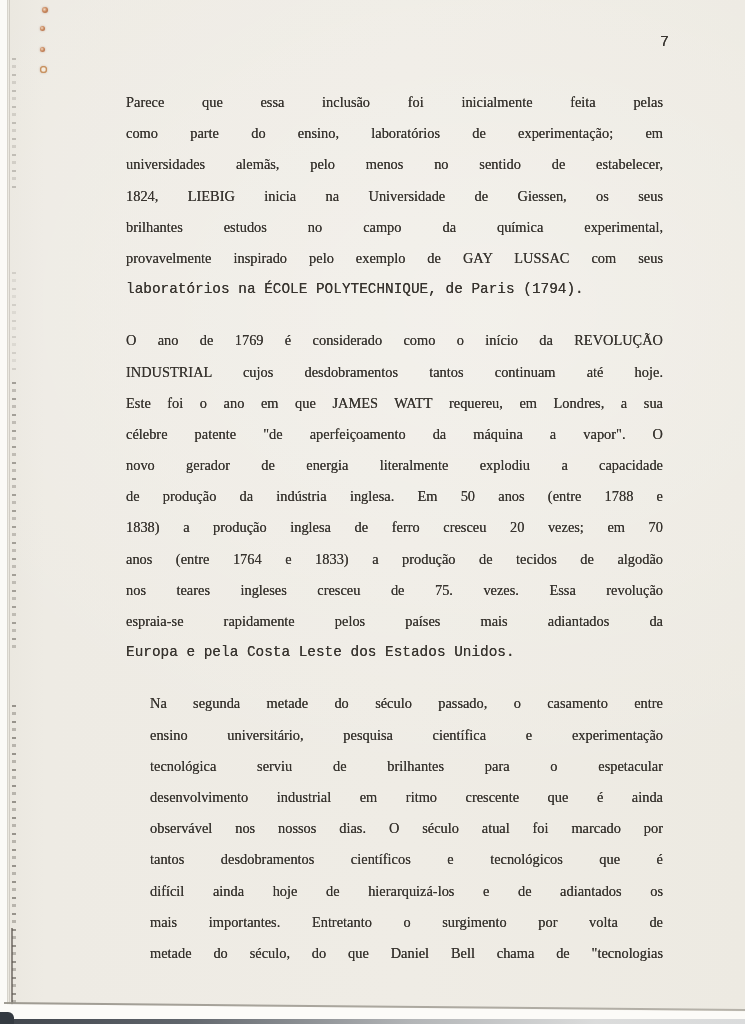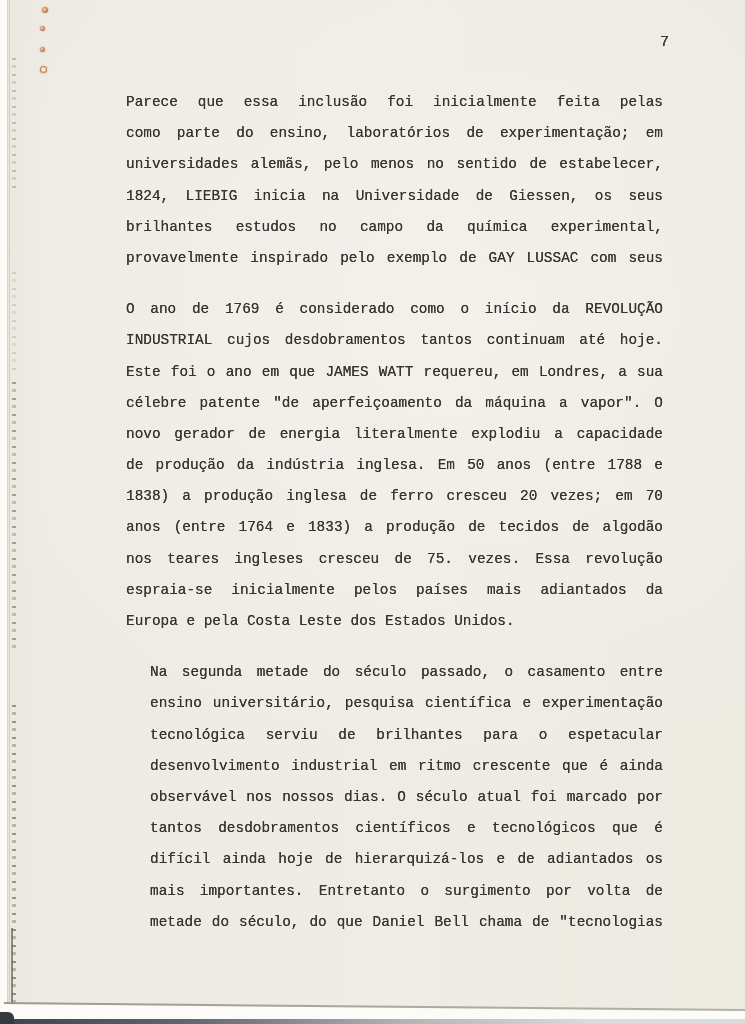--- a/index.html
+++ b/index.html
@@ -78,21 +78,21 @@
   }
   .paragraph { margin: 0 0 20px 0; }
   .paragraph:last-child { margin-bottom: 0; margin-left: 24px; }
   .tline {
     height: 31.2px;
     line-height: 31.2px;
     font-size: 14.4px;
     white-space: normal;
     text-shadow: 0 0 0.55px rgba(45,42,38,0.85);
   }
-  .tline.just { text-align: justify; text-align-last: justify; }
+  .tline.just { text-align: justify; text-align-last: justify; font-family: Liberation Serif, serif; }
   .tline.last { text-align: left; }
 
   
   .below-edge {
     position: absolute; left: -12px; top: 1004px;
     width: 800px; height: 60px;
     background: #fcfbf8;
     transform: rotate(0.55deg);
     transform-origin: left top;
   }
@@ -139,32 +139,33 @@
   <div class="page-number">7</div>
 
   <div class="text-block" id="text-block">
       <div class="paragraph">
         <div class="tline just">Parece que essa inclusão foi inicialmente feita pelas</div>
         <div class="tline just">como parte do ensino, laboratórios de experimentação; em</div>
         <div class="tline just">universidades alemãs, pelo menos no sentido de estabelecer,</div>
         <div class="tline just">1824, LIEBIG inicia na Universidade de Giessen, os seus</div>
         <div class="tline just">brilhantes estudos no campo da química experimental,</div>
         <div class="tline just">provavelmente inspirado pelo exemplo de GAY LUSSAC com seus</div>
+        <div class="tline last">laboratórios na ÉCOLE POLYTECHNIQUE, de Paris (1794).</div>
       </div>
       <div class="paragraph">
         <div class="tline just">O ano de 1769 é considerado como o início da REVOLUÇÃO</div>
         <div class="tline just">INDUSTRIAL cujos desdobramentos tantos continuam até hoje.</div>
         <div class="tline just">Este foi o ano em que JAMES WATT requereu, em Londres, a sua</div>
         <div class="tline just">célebre patente "de aperfeiçoamento da máquina a vapor". O</div>
         <div class="tline just">novo gerador de energia literalmente explodiu a capacidade</div>
         <div class="tline just">de produção da indústria inglesa. Em 50 anos (entre 1788 e</div>
         <div class="tline just">1838) a produção inglesa de ferro cresceu 20 vezes; em 70</div>
         <div class="tline just">anos (entre 1764 e 1833) a produção de tecidos de algodão</div>
         <div class="tline just">nos teares ingleses cresceu de 75. vezes. Essa revolução</div>
-        <div class="tline just">espraia-se inicialmente pelos países mais adiantados da</div>
+        <div class="tline just">espraia-se rapidamente pelos países mais adiantados da</div>
         <div class="tline last">Europa e pela Costa Leste dos Estados Unidos.</div>
       </div>
       <div class="paragraph">
         <div class="tline just">Na segunda metade do século passado, o casamento entre</div>
         <div class="tline just">ensino universitário, pesquisa científica e experimentação</div>
         <div class="tline just">tecnológica serviu de brilhantes para o espetacular</div>
         <div class="tline just">desenvolvimento industrial em ritmo crescente que é ainda</div>
         <div class="tline just">observável nos nossos dias. O século atual foi marcado por</div>
         <div class="tline just">tantos desdobramentos científicos e tecnológicos que é</div>
         <div class="tline just">difícil ainda hoje de hierarquizá-los e de adiantados os</div>

